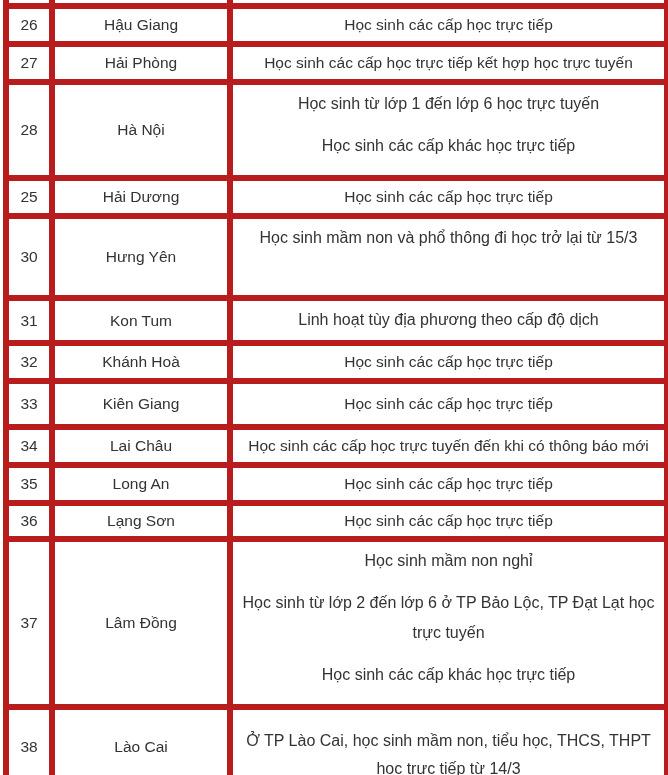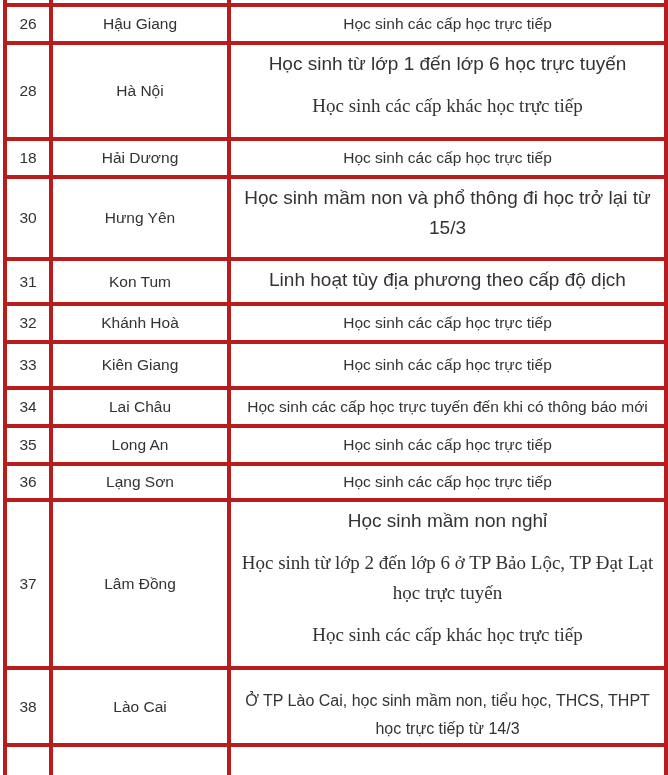--- a/index.html
+++ b/index.html
@@ -1,27 +1,27 @@
 <!DOCTYPE html>
 <html><head>
 <meta charset="utf-8">
 <style>
   html, body { margin: 0; padding: 0; background: #ffffff; }
   body { width: 668px; height: 775px; overflow: hidden; position: relative;
          font-family: "Liberation Sans", sans-serif; color: #333333; }
   table { position: absolute; left: 3px; top: -35px; border-collapse: collapse;
           width: 661px; table-layout: fixed; }
-  td { border: 4px solid #b91c1c; text-align: center; vertical-align: middle;
+  td { border: 6px solid #b91c1c; text-align: center; vertical-align: middle;
        padding: 0 6px; font-size: 15.5px; line-height: 22px; }
   td.c1 { width: 33px; }
   td.c2 { width: 165px; border-radius: 19px; }
   td.c3 { width: 424px; }
-  .big { font-size: 19px; line-height: 30px; }
+  .big { font-size: 16px; line-height: 30px; }
   .big p { margin: 0; padding: 0; }
-  .big p + p { margin-top: 12px; font-family: Liberation Serif, serif; }
+  .big p + p { margin-top: 12px; }
   .cell-top { vertical-align: top; padding-top: 4px; }
 </style>
 </head>
 <body>
 
 <table>
   <colgroup>
       <col style="width:46px">
       <col style="width:178px">
       <col style="width:437px">
@@ -30,30 +30,35 @@
     <tr style="height:38px">
       <td class="c1">25</td>
       <td class="c2"></td>
       <td class="c3"></td>
     </tr>
     <tr style="height:38px">
       <td class="c1">26</td>
       <td class="c2">Hậu Giang</td>
       <td class="c3">Học sinh các cấp học trực tiếp</td>
     </tr>
+    <tr style="height:38px">
+      <td class="c1">27</td>
+      <td class="c2">Hải Phòng</td>
+      <td class="c3">Học sinh các cấp học trực tiếp kết hợp học trực tuyến</td>
+    </tr>
     <tr style="height:96px">
       <td class="c1">28</td>
       <td class="c2">Hà Nội</td>
       <td class="c3 big cell-top">
         <p>Học sinh từ lớp 1 đến lớp 6 học trực tuyến</p>
         <p>Học sinh các cấp khác học trực tiếp</p>
       </td>
     </tr>
     <tr style="height:38px">
-      <td class="c1">18</td>
+      <td class="c1">25</td>
       <td class="c2">Hải Dương</td>
       <td class="c3">Học sinh các cấp học trực tiếp</td>
     </tr>
     <tr style="height:82px">
       <td class="c1">30</td>
       <td class="c2">Hưng Yên</td>
       <td class="c3 big cell-top">
         <p>Học sinh mầm non và phổ thông đi học trở lại từ 15/3</p>
       </td>
     </tr>

